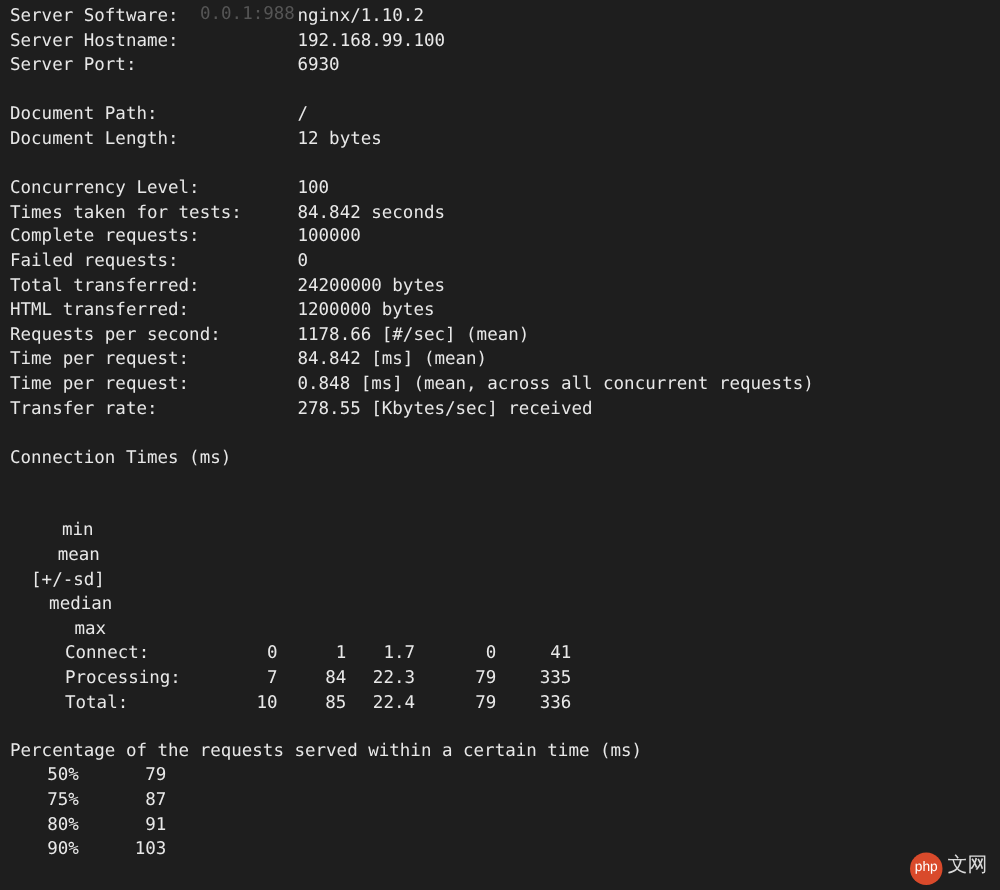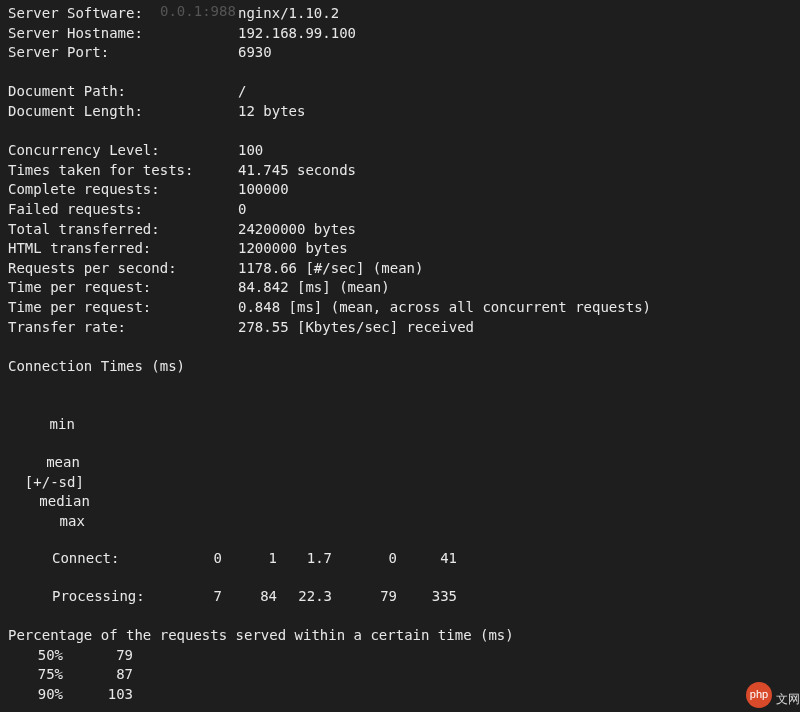--- a/index.html
+++ b/index.html
@@ -13,43 +13,43 @@
       width: 800px;
       height: 712px;
       overflow: hidden;
       position: relative;
     }
     .line { white-space: pre; }
     .kv .label { display: inline-block; width: 230px; }
     .ct-row span { display: inline-block; text-align: right; }
     .ct-label { width: 120px; text-align: left !important; margin-left: 44px; }
     .ct-min { width: 50px; }
-    .ct-mean { width: 55px; margin-top: 18px; }
+    .ct-mean { width: 55px; }
     .ct-sd { width: 55px; }
     .ct-median { width: 65px; }
     .ct-max { width: 60px; }
     .pct-row .p { display: inline-block; width: 55px; text-align: right; }
     .pct-row .v { display: inline-block; width: 70px; text-align: right; }
     .blank { height: 19.6px; }
     .watermark {
       position: absolute;
       bottom: 4px;
-      right: 0;
+      right: 10px;
       display: flex;
-      align-items: flex-end;
+      align-items: flex-start;
       gap: 4px;
     }
     .watermark-circle {
       width: 26px; height: 26px; border-radius: 50%;
       background: #d94a2b;
       display: flex; align-items: center; justify-content: center;
       font-size: 11px; color: #fff; font-family: sans-serif;
     }
     .watermark-text {
-      font-family: sans-serif; font-size: 12px; color: #d9d9d9;
+      font-family: sans-serif; font-size: 16px; color: #d9d9d9;
     }
     .ghost {
       position: absolute;
       top: 2px;
       left: 160px;
       color: #555;
       font-size: 14px;
     }
   </style>
 </head>
@@ -62,21 +62,21 @@
 <div class="line kv"><span class="label">Server Port:</span><span>6930</span></div>
 
 <div class="blank"></div>
 
 <div class="line kv"><span class="label">Document Path:</span><span>/</span></div>
 <div class="line kv"><span class="label">Document Length:</span><span>12 bytes</span></div>
 
 <div class="blank"></div>
 
 <div class="line kv"><span class="label">Concurrency Level:</span><span>100</span></div>
-<div class="line kv"><span class="label">Times taken for tests:</span><span>41.745 seconds</span></div>
+<div class="line kv"><span class="label">Times taken for tests:</span><span>84.842 seconds</span></div>
 <div class="line kv"><span class="label">Complete requests:</span><span>100000</span></div>
 <div class="line kv"><span class="label">Failed requests:</span><span>0</span></div>
 <div class="line kv"><span class="label">Total transferred:</span><span>24200000 bytes</span></div>
 <div class="line kv"><span class="label">HTML transferred:</span><span>1200000 bytes</span></div>
 <div class="line kv"><span class="label">Requests per second:</span><span>1178.66 [#/sec] (mean)</span></div>
 <div class="line kv"><span class="label">Time per request:</span><span>84.842 [ms] (mean)</span></div>
 <div class="line kv"><span class="label">Time per request:</span><span>0.848 [ms] (mean, across all concurrent requests)</span></div>
 <div class="line kv"><span class="label">Transfer rate:</span><span>278.55 [Kbytes/sec] received</span></div>
 
 <div class="blank"></div>
@@ -86,27 +86,29 @@
   <span class="ct-label"> </span>
   <span class="ct-min">min</span>
   <span class="ct-mean">mean</span>
   <span class="ct-sd" style="text-align:left">[+/-sd]</span>
   <span class="ct-median">median</span>
   <span class="ct-max">max</span>
 </div>
 <div id="ct-rows">
     <div class="line ct-row"><span class="ct-label">Connect:</span><span class="ct-min">0</span><span class="ct-mean">1</span><span class="ct-sd">1.7</span><span class="ct-median">0</span><span class="ct-max">41</span></div>
     <div class="line ct-row"><span class="ct-label">Processing:</span><span class="ct-min">7</span><span class="ct-mean">84</span><span class="ct-sd">22.3</span><span class="ct-median">79</span><span class="ct-max">335</span></div>
+    <div class="line ct-row"><span class="ct-label">Total:</span><span class="ct-min">10</span><span class="ct-mean">85</span><span class="ct-sd">22.4</span><span class="ct-median">79</span><span class="ct-max">336</span></div>
   </div>
 
 <div class="blank"></div>
 
 <div class="line">Percentage of the requests served within a certain time (ms)</div>
 <div id="pct-rows">
     <div class="line pct-row"><span class="p">50%</span><span class="v">79</span></div>
     <div class="line pct-row"><span class="p">75%</span><span class="v">87</span></div>
+    <div class="line pct-row"><span class="p">80%</span><span class="v">91</span></div>
     <div class="line pct-row"><span class="p">90%</span><span class="v">103</span></div>
   </div>
 
 <div class="watermark">
   <div class="watermark-circle">php</div>
   <div class="watermark-text">文网</div>
 </div>
 
 </body></html>

